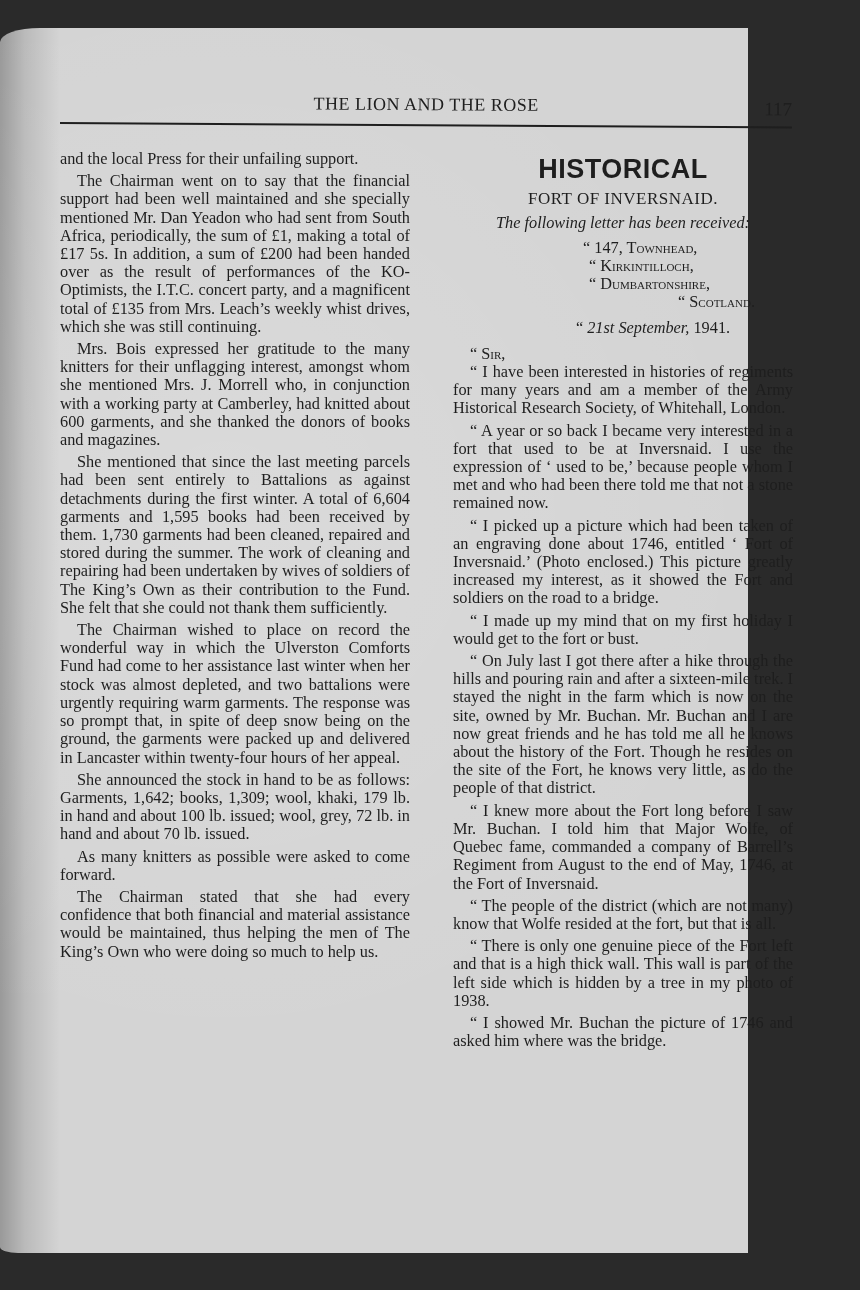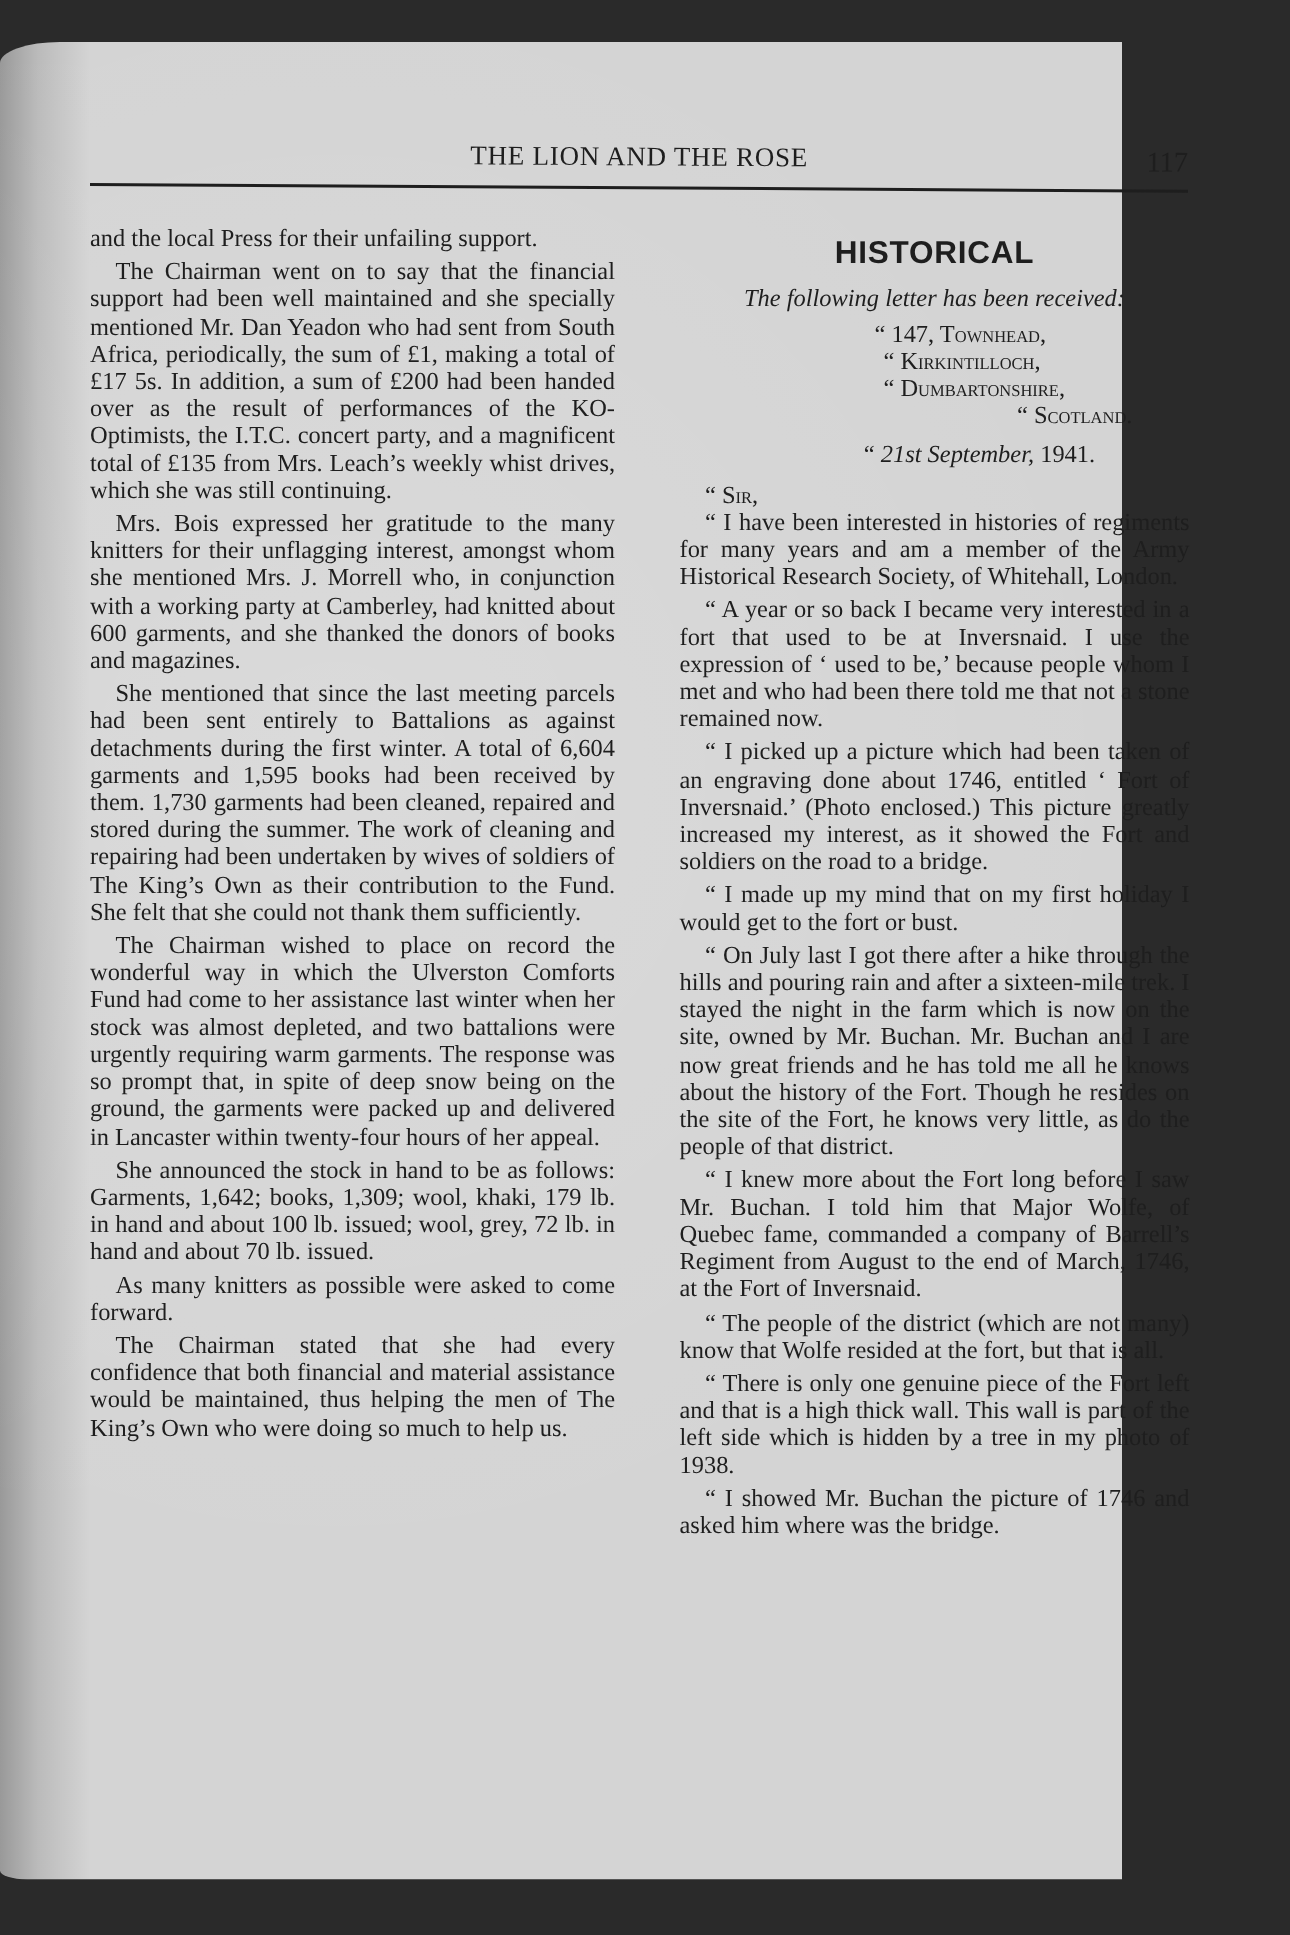--- a/index.html
+++ b/index.html
@@ -39,21 +39,21 @@
     position: absolute; top: 122px;
     font-size: 16.3px; line-height: 18.2px;
     text-align: justify;
   }
   .col-left { left: 60px; width: 350px; }
   .col-right { left: 453px; width: 340px; top: 132px; }
   .col p { margin: 0 0 4px 0; text-indent: 17px; hyphens: manual; }
   .col p.noindent { text-indent: 0; }
   .section-title {
     text-align: center; font-family: "Liberation Sans", "DejaVu Sans", sans-serif;
-    font-weight: bold; font-size: 21px; letter-spacing: 0.5px;
+    font-weight: bold; font-size: 27px; letter-spacing: 0.5px;
     margin: 0 0 12px 0;
   }
   .article-title {
     text-align: center; font-size: 17px; letter-spacing: 0.5px; margin: 0 0 6px 0;
   }
   .intro { text-align: center; margin: 0 0 6px 0; font-style: italic; }
   .address { margin-left: 130px; font-variant: small-caps; line-height: 18px; }
   .address div:nth-child(2) { padding-left: 6px; }
   .address div:nth-child(3) { padding-left: 6px; }
   .address div:nth-child(4) { padding-left: 95px; }
@@ -77,33 +77,34 @@
     <p>Mrs. Bois expressed her gratitude to the many knitters for their unflagging interest, amongst whom she mentioned Mrs. J. Morrell who, in conjunction with a working party at Camberley, had knitted about 600 garments, and she thanked the donors of books and magazines.</p>
     <p>She mentioned that since the last meet­ing parcels had been sent entirely to Bat­talions as against detachments during the first winter. A total of 6,604 garments and 1,595 books had been received by them. 1,730 garments had been cleaned, repaired and stored during the summer. The work of cleaning and repairing had been undertaken by wives of soldiers of The King’s Own as their contribution to the Fund. She felt that she could not thank them sufficiently.</p>
     <p>The Chairman wished to place on record the wonderful way in which the Ulverston Comforts Fund had come to her assistance last winter when her stock was almost depleted, and two battalions were urgently requiring warm garments. The response was so prompt that, in spite of deep snow being on the ground, the garments were packed up and delivered in Lancaster within twenty-four hours of her appeal.</p>
     <p>She announced the stock in hand to be as follows: Garments, 1,642; books, 1,309; wool, khaki, 179 lb. in hand and about 100 lb. issued; wool, grey, 72 lb. in hand and about 70 lb. issued.</p>
     <p>As many knitters as possible were asked to come forward.</p>
     <p>The Chairman stated that she had every confidence that both financial and material assistance would be maintained, thus helping the men of The King’s Own who were doing so much to help us.</p>
   </div>
 
   <div class="col col-right">
     <div class="section-title">HISTORICAL</div>
+    <div class="article-title">FORT OF INVERSNAID.</div>
     <div class="intro">The following letter has been received:</div>
     <div class="address">
       <div>“ 147, Townhead,</div>
       <div>“ Kirkintilloch,</div>
       <div>“ Dumbartonshire,</div>
       <div>“ Scotland.</div>
     </div>
     <div class="date"><span>“ </span><i>21st September,</i><span> 1941.</span></div>
     <p class="salutation">“ Sir,</p>
     <p>“ I have been interested in histories of regiments for many years and am a mem­ber of the Army Historical Research Society, of Whitehall, London.</p>
     <p>“ A year or so back I became very in­terested in a fort that used to be at Inver­snaid. I use the expression of ‘ used to be,’ because people whom I met and who had been there told me that not a stone remained now.</p>
     <p>“ I picked up a picture which had been taken of an engraving done about 1746, entitled ‘ Fort of Inversnaid.’ (Photo enclosed.) This picture greatly increased my interest, as it showed the Fort and soldiers on the road to a bridge.</p>
     <p>“ I made up my mind that on my first holiday I would get to the fort or bust.</p>
     <p>“ On July last I got there after a hike through the hills and pouring rain and after a sixteen-mile trek. I stayed the night in the farm which is now on the site, owned by Mr. Buchan. Mr. Buchan and I are now great friends and he has told me all he knows about the history of the Fort. Though he resides on the site of the Fort, he knows very little, as do the people of that district.</p>
-    <p>“ I knew more about the Fort long before I saw Mr. Buchan. I told him that Major Wolfe, of Quebec fame, com­manded a company of Barrell’s Regiment from August to the end of March, 1746, at the Fort of Inversnaid.</p>
+    <p>“ I knew more about the Fort long before I saw Mr. Buchan. I told him that Major Wolfe, of Quebec fame, com­manded a company of Barrell’s Regiment from August to the end of May, 1746, at the Fort of Inversnaid.</p>
     <p>“ The people of the district (which are not many) know that Wolfe resided at the fort, but that is all.</p>
     <p>“ There is only one genuine piece of the Fort left and that is a high thick wall. This wall is part of the left side which is hidden by a tree in my photo of 1938.</p>
     <p>“ I showed Mr. Buchan the picture of 1746 and asked him where was the bridge.</p>
   </div>
 
 </div>
 
 </body></html>

